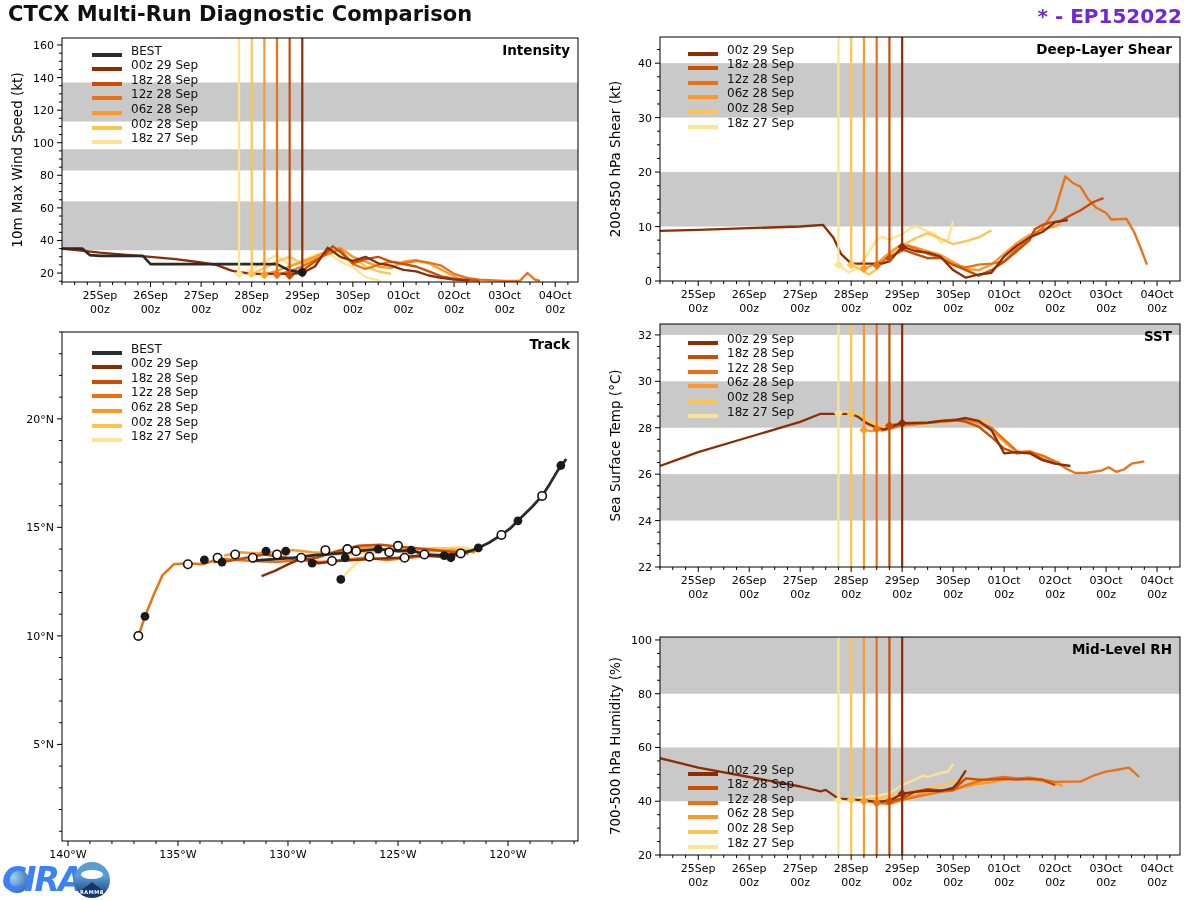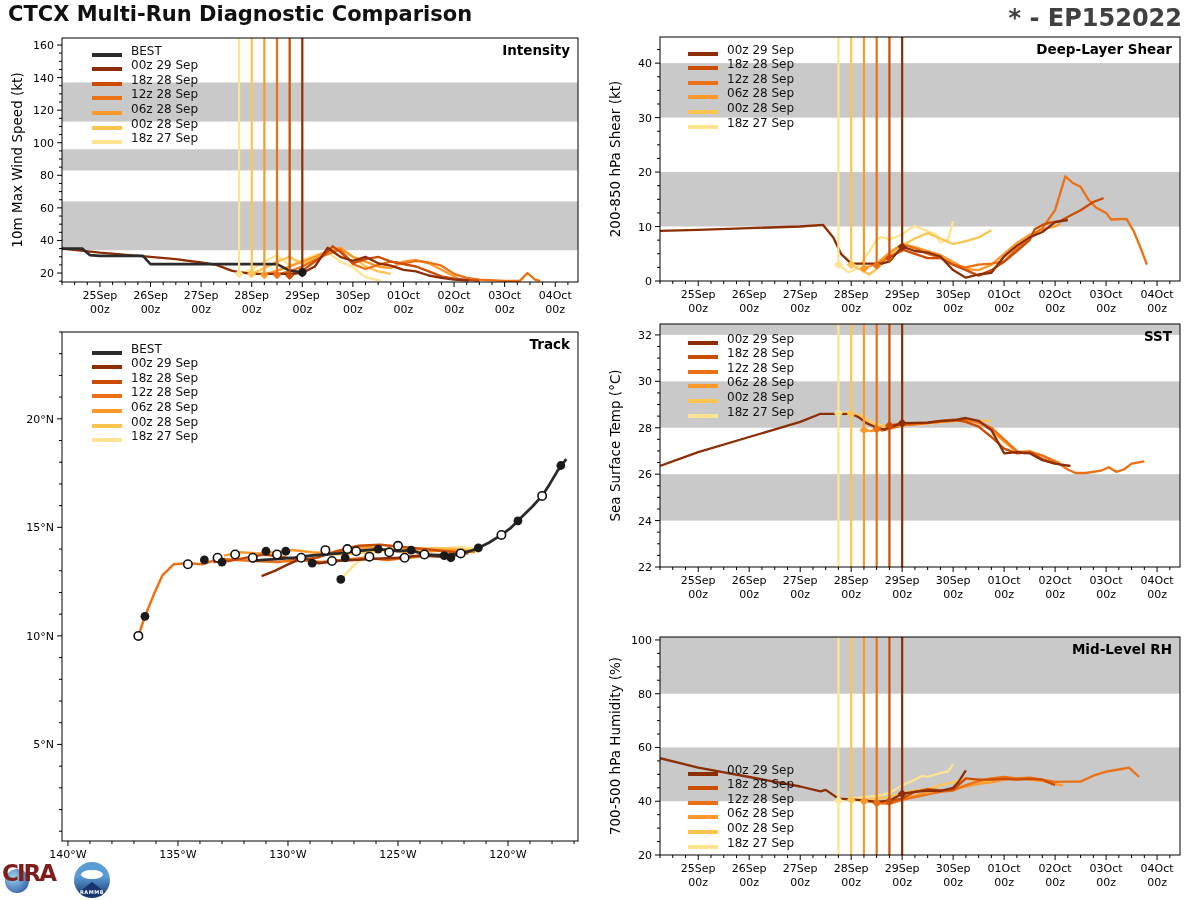--- a/index.html
+++ b/index.html
@@ -1,27 +1,27 @@
 <!DOCTYPE html>
 <html><head>
 <meta charset="utf-8">
 <style>
   html,body{margin:0;padding:0;background:#ffffff;}
   #stage{position:relative;width:1200px;height:900px;background:#fff;overflow:hidden;
          font-family:"DejaVu Sans","Liberation Sans",sans-serif;}
   #main-title{position:absolute;left:8px;top:2px;font-size:21px;font-weight:bold;color:#111;}
-  #storm-id{position:absolute;right:18px;top:4px;font-size:24px;font-weight:bold;color:#404040;}
+  #storm-id{position:absolute;right:18px;top:4px;font-size:20px;font-weight:bold;color:#6d28d9;}
   #chart-canvas{position:absolute;left:0;top:0;}
   .legend{position:absolute;display:flex;flex-direction:column;}
   .legend-row{display:flex;align-items:flex-end;height:14.6px;}
   .legend-swatch{width:30px;height:4px;margin-right:9px;flex:0 0 auto;}
   .legend-label{font-size:12px;color:#111;white-space:nowrap;line-height:12px;}
   #logo{position:absolute;left:2px;top:858px;width:110px;height:42px;}
-  .cira-text{position:absolute;left:0;top:2px;font-size:23px;font-weight:bold;
-             color:#7f1d1d;letter-spacing:-2px;font-family:"DejaVu Sans",sans-serif;}
+  .cira-text{position:absolute;left:0;top:2px;font-size:33px;font-weight:bold;
+             color:#3b82f6;letter-spacing:-2px;font-family:"DejaVu Sans",sans-serif;font-style:italic;}
   .globe{position:absolute;left:3px;top:11px;width:24px;height:24px;border-radius:50%;
          background:radial-gradient(circle at 35% 35%,#8fd0e8,#2b58a8 75%);opacity:0.9;}
   .rammb-badge{position:absolute;left:72px;top:4px;width:36px;height:36px;border-radius:50%;
          background:linear-gradient(#5a9bd4 40%,#16356e);overflow:hidden;}
   .rammb-cloud{position:absolute;left:7px;top:8px;width:22px;height:9px;border-radius:50%;background:#fff;}
   .rammb-mtn{position:absolute;left:0;top:20px;width:0;height:0;
          border-left:18px solid transparent;border-right:18px solid transparent;
          border-bottom:14px solid #16356e;}
   .rammb-text{position:absolute;left:0;right:0;bottom:3px;text-align:center;
          font-size:5px;color:#fff;font-weight:bold;letter-spacing:0.5px;}

